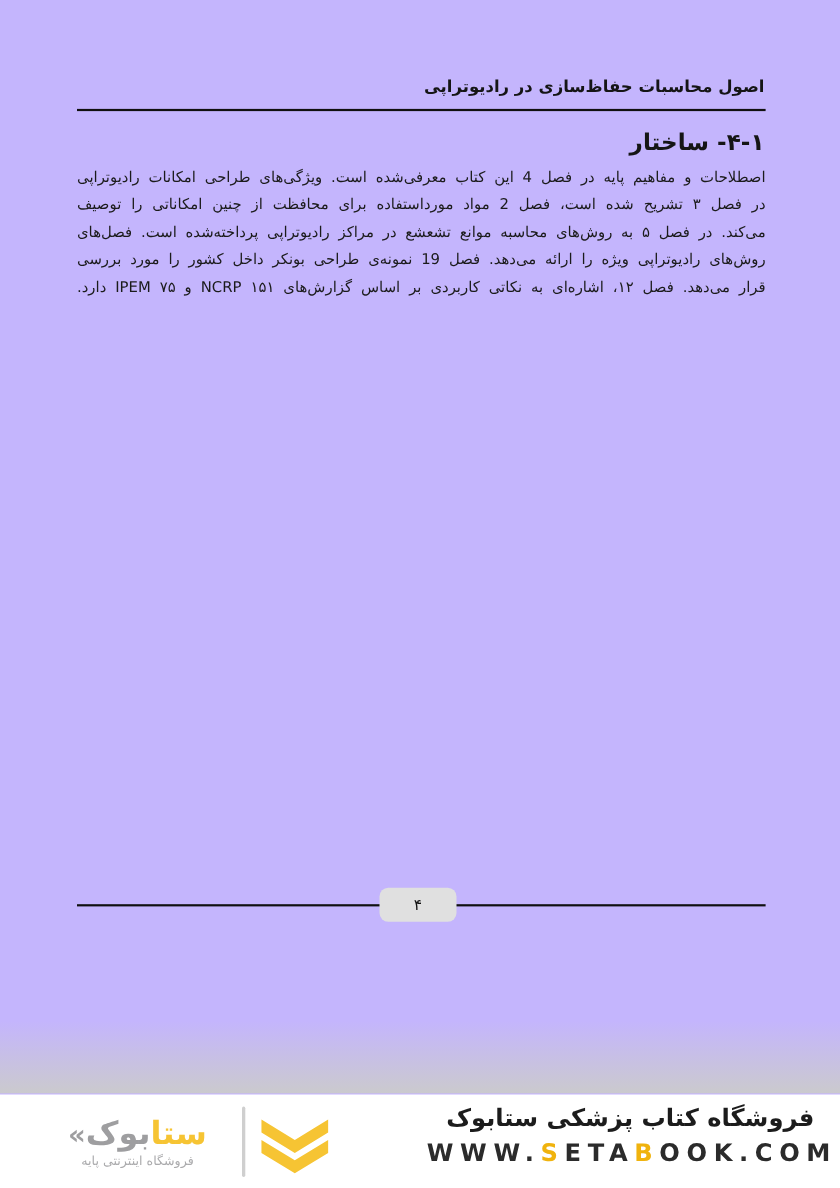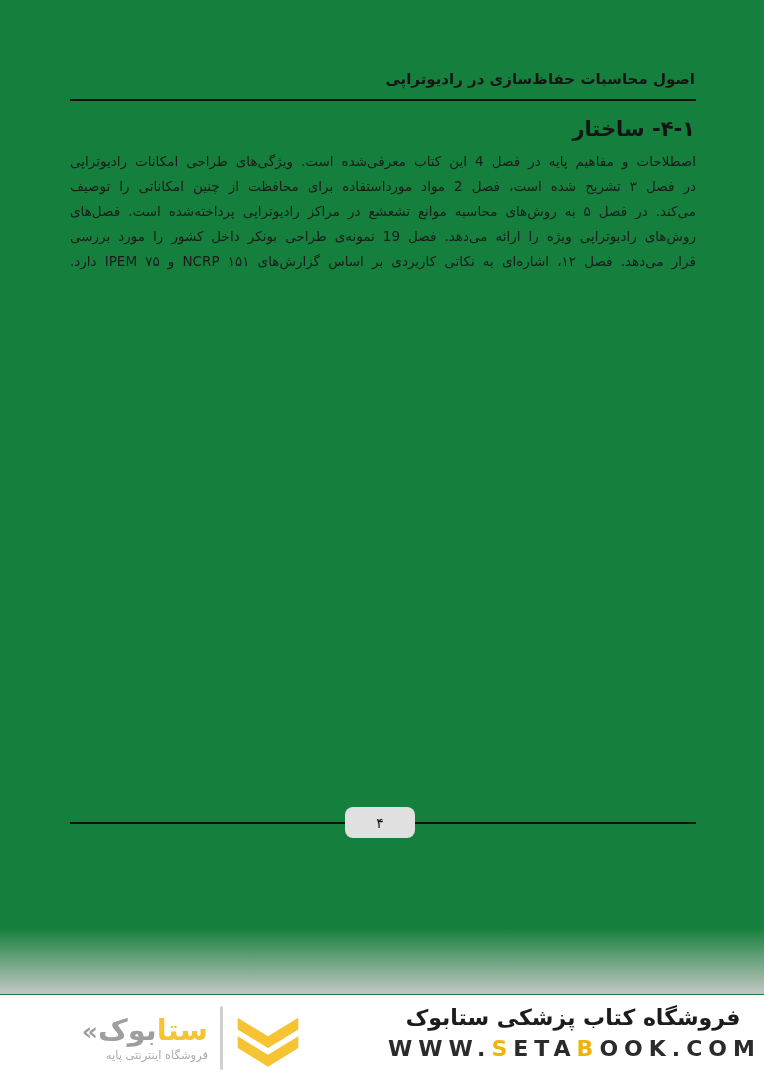--- a/index.html
+++ b/index.html
@@ -1,17 +1,17 @@
 <!DOCTYPE html>
 <html lang="fa"><head>
 <meta charset="utf-8">
 <style>
   html,body{margin:0;padding:0;background:#ffffff;}
   .stage{
-    position:relative;width:764px;height:1080px;overflow:hidden;background:#15803d;
+    position:relative;width:764px;height:1080px;overflow:hidden;background:#c4b5fd;
     font-family:"DejaVu Sans","Liberation Sans",sans-serif;
   }
   
   .header-title{
     position:absolute;top:70px;right:69px;direction:rtl;
     font-size:15px;font-weight:bold;color:#151515;
   }
   .hrule{position:absolute;top:99px;left:70px;width:626px;height:2px;background:#101010;}
   .section-heading{
     position:absolute;top:117px;right:69px;direction:rtl;
@@ -30,21 +30,21 @@
     border-radius:8px;display:flex;align-items:center;justify-content:center;z-index:2;
     font-size:14px;color:#111;
   }
   
   .shadow-band{
     position:absolute;top:928px;left:0;width:764px;height:66px;
     background:linear-gradient(to bottom, rgba(210,210,210,0), rgba(203,203,203,0.95));
   }
   .banner{position:absolute;top:995px;left:0;width:764px;height:85px;background:#ffffff;}
   .logo-group{position:absolute;left:42px;top:8px;height:70px;display:flex;align-items:center;}
-  .wordmark-block{width:166px;}
+  .wordmark-block{width:166px;text-align:center;}
   .wordmark{direction:rtl;font-size:29px;font-weight:bold;line-height:1.15;}
   .wm-yellow{color:#F6C433;}
   .wm-gray{color:#9E9EA0;}
   .wm-chevron{color:#9E9EA0;direction:ltr;unicode-bidi:isolate;font-size:25px;}
   .tagline{font-size:11.5px;color:#ABABAD;margin-top:1px;direction:rtl;}
   .logo-sep{width:3px;height:64px;background:#cfcfcf;margin:0 12px;border-radius:2px;}
   .emblem{width:66px;height:64px;display:block;}
   .banner-text{position:absolute;left:388px;top:10px;width:370px;text-align:center;}
   .store-name{font-size:22px;font-weight:bold;color:#1c1c1c;direction:rtl;}
   .site-url{margin-top:6px;font-size:22px;font-weight:bold;letter-spacing:6px;white-space:nowrap;}

